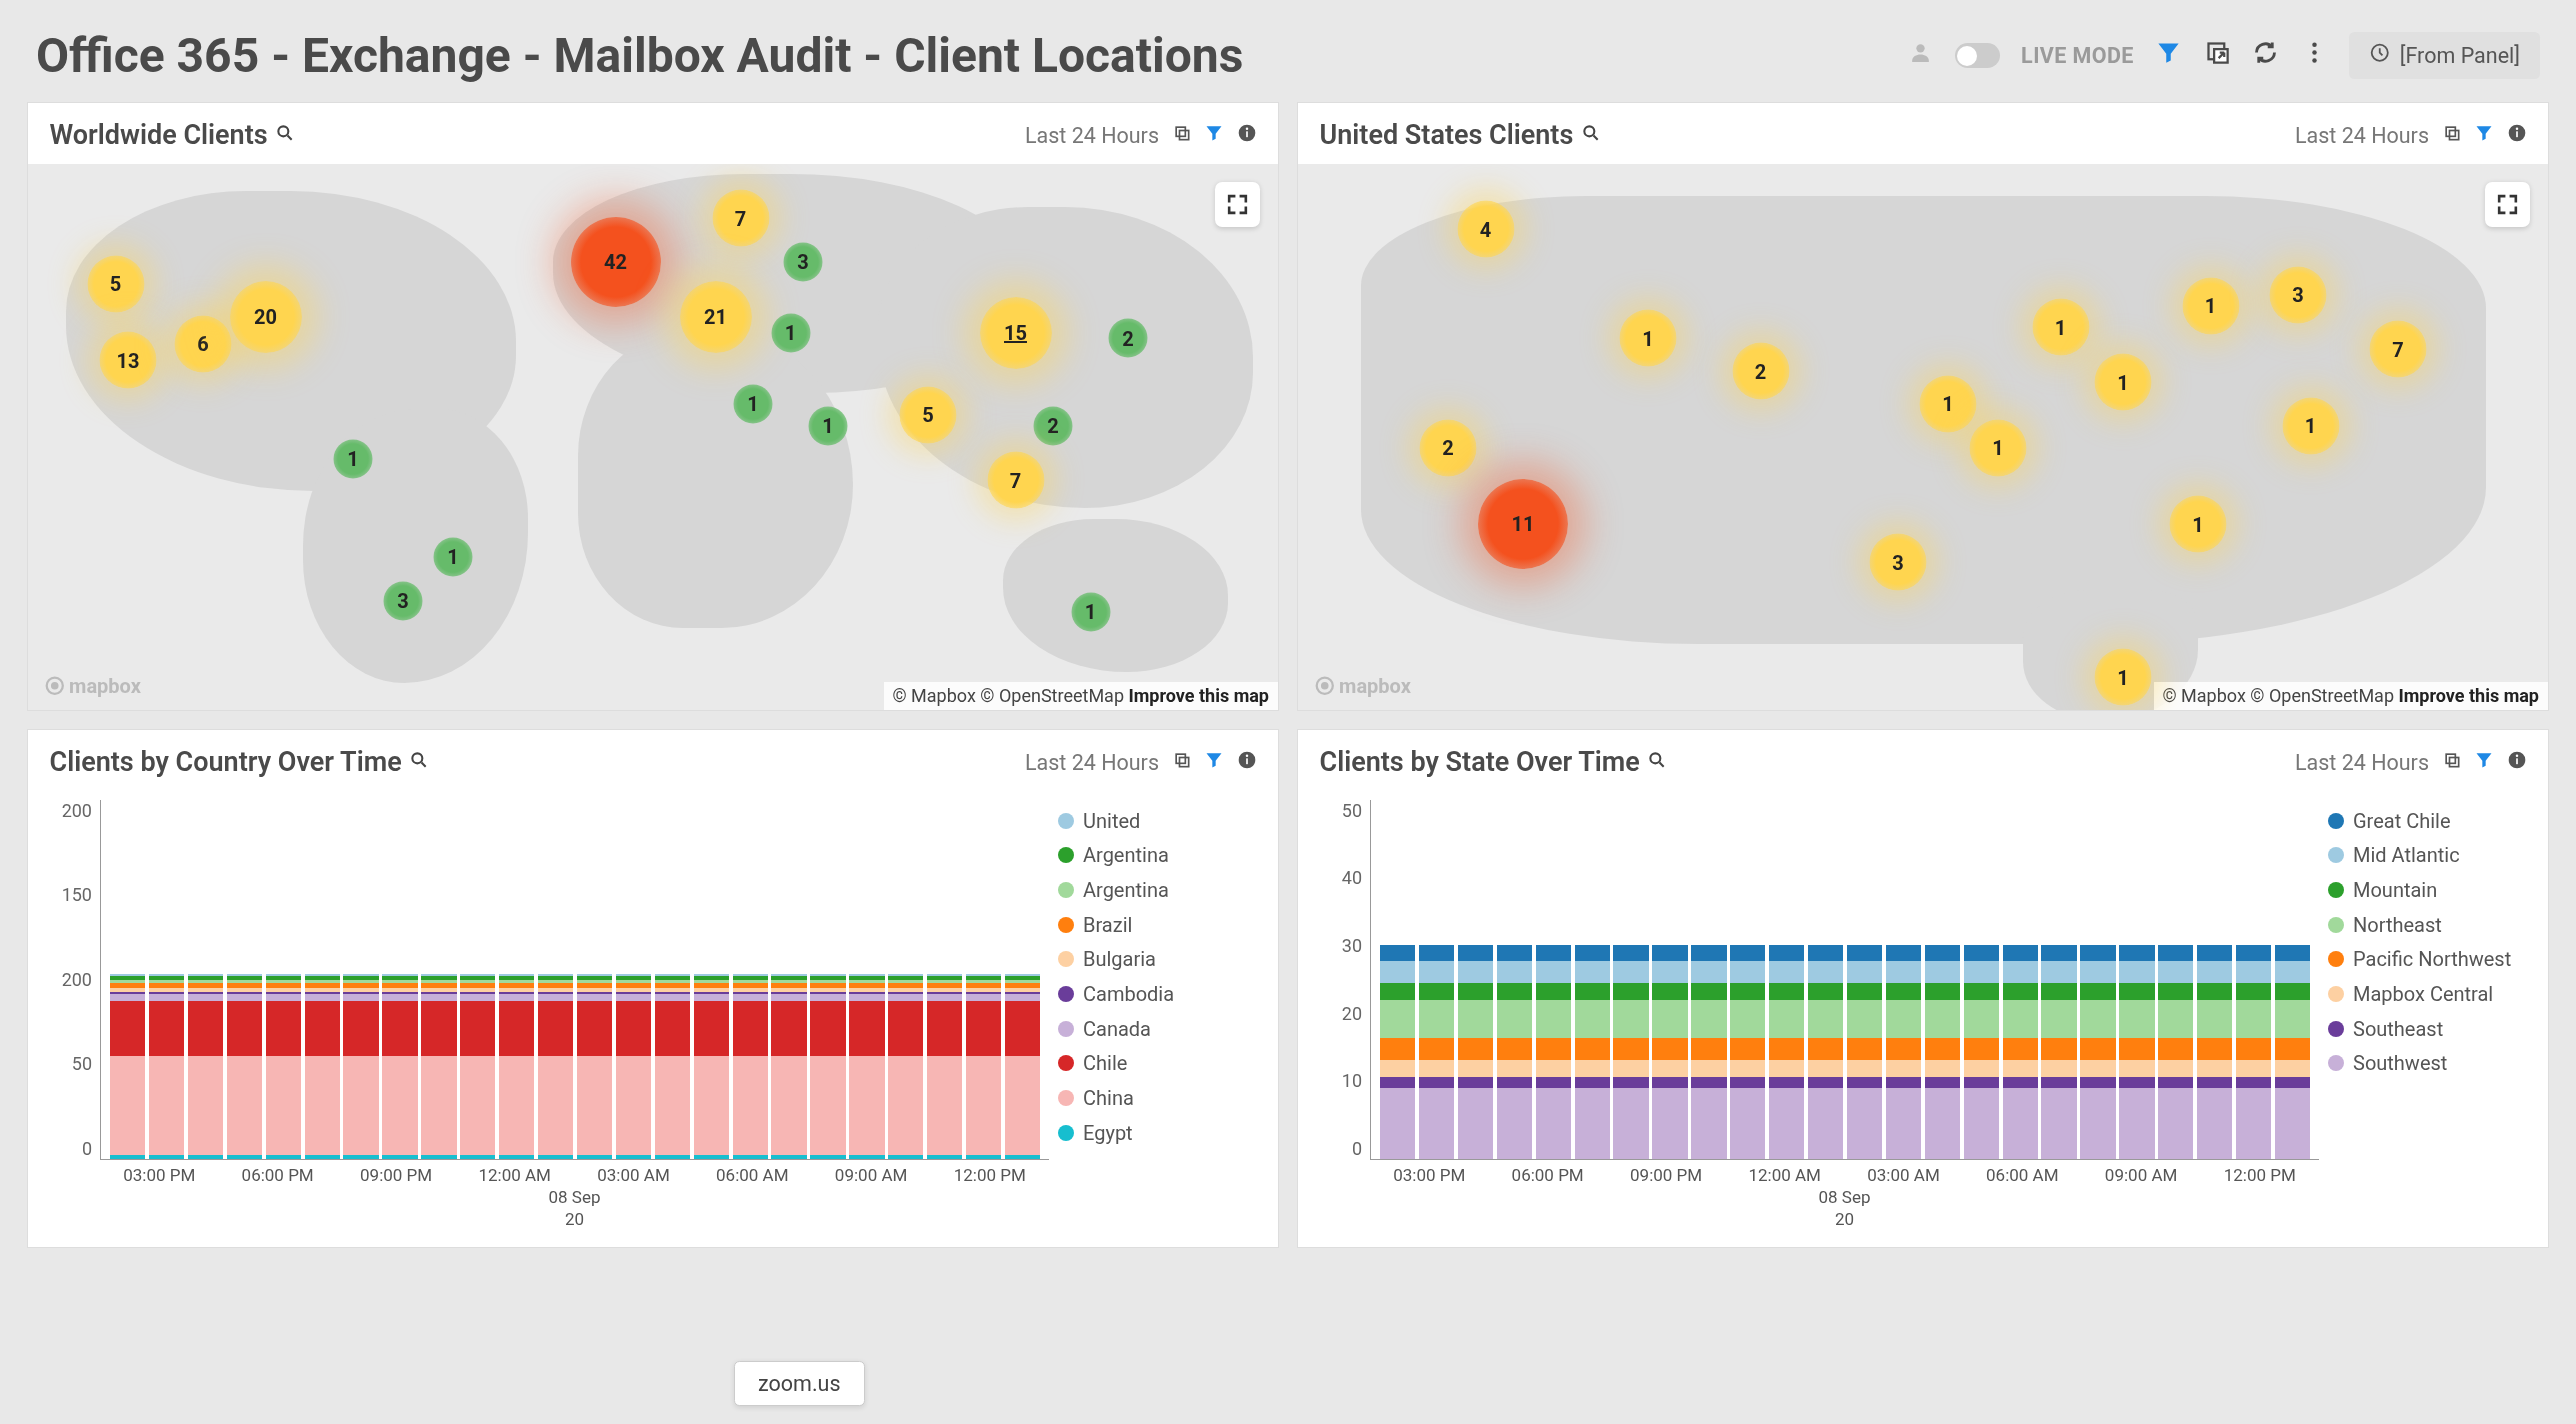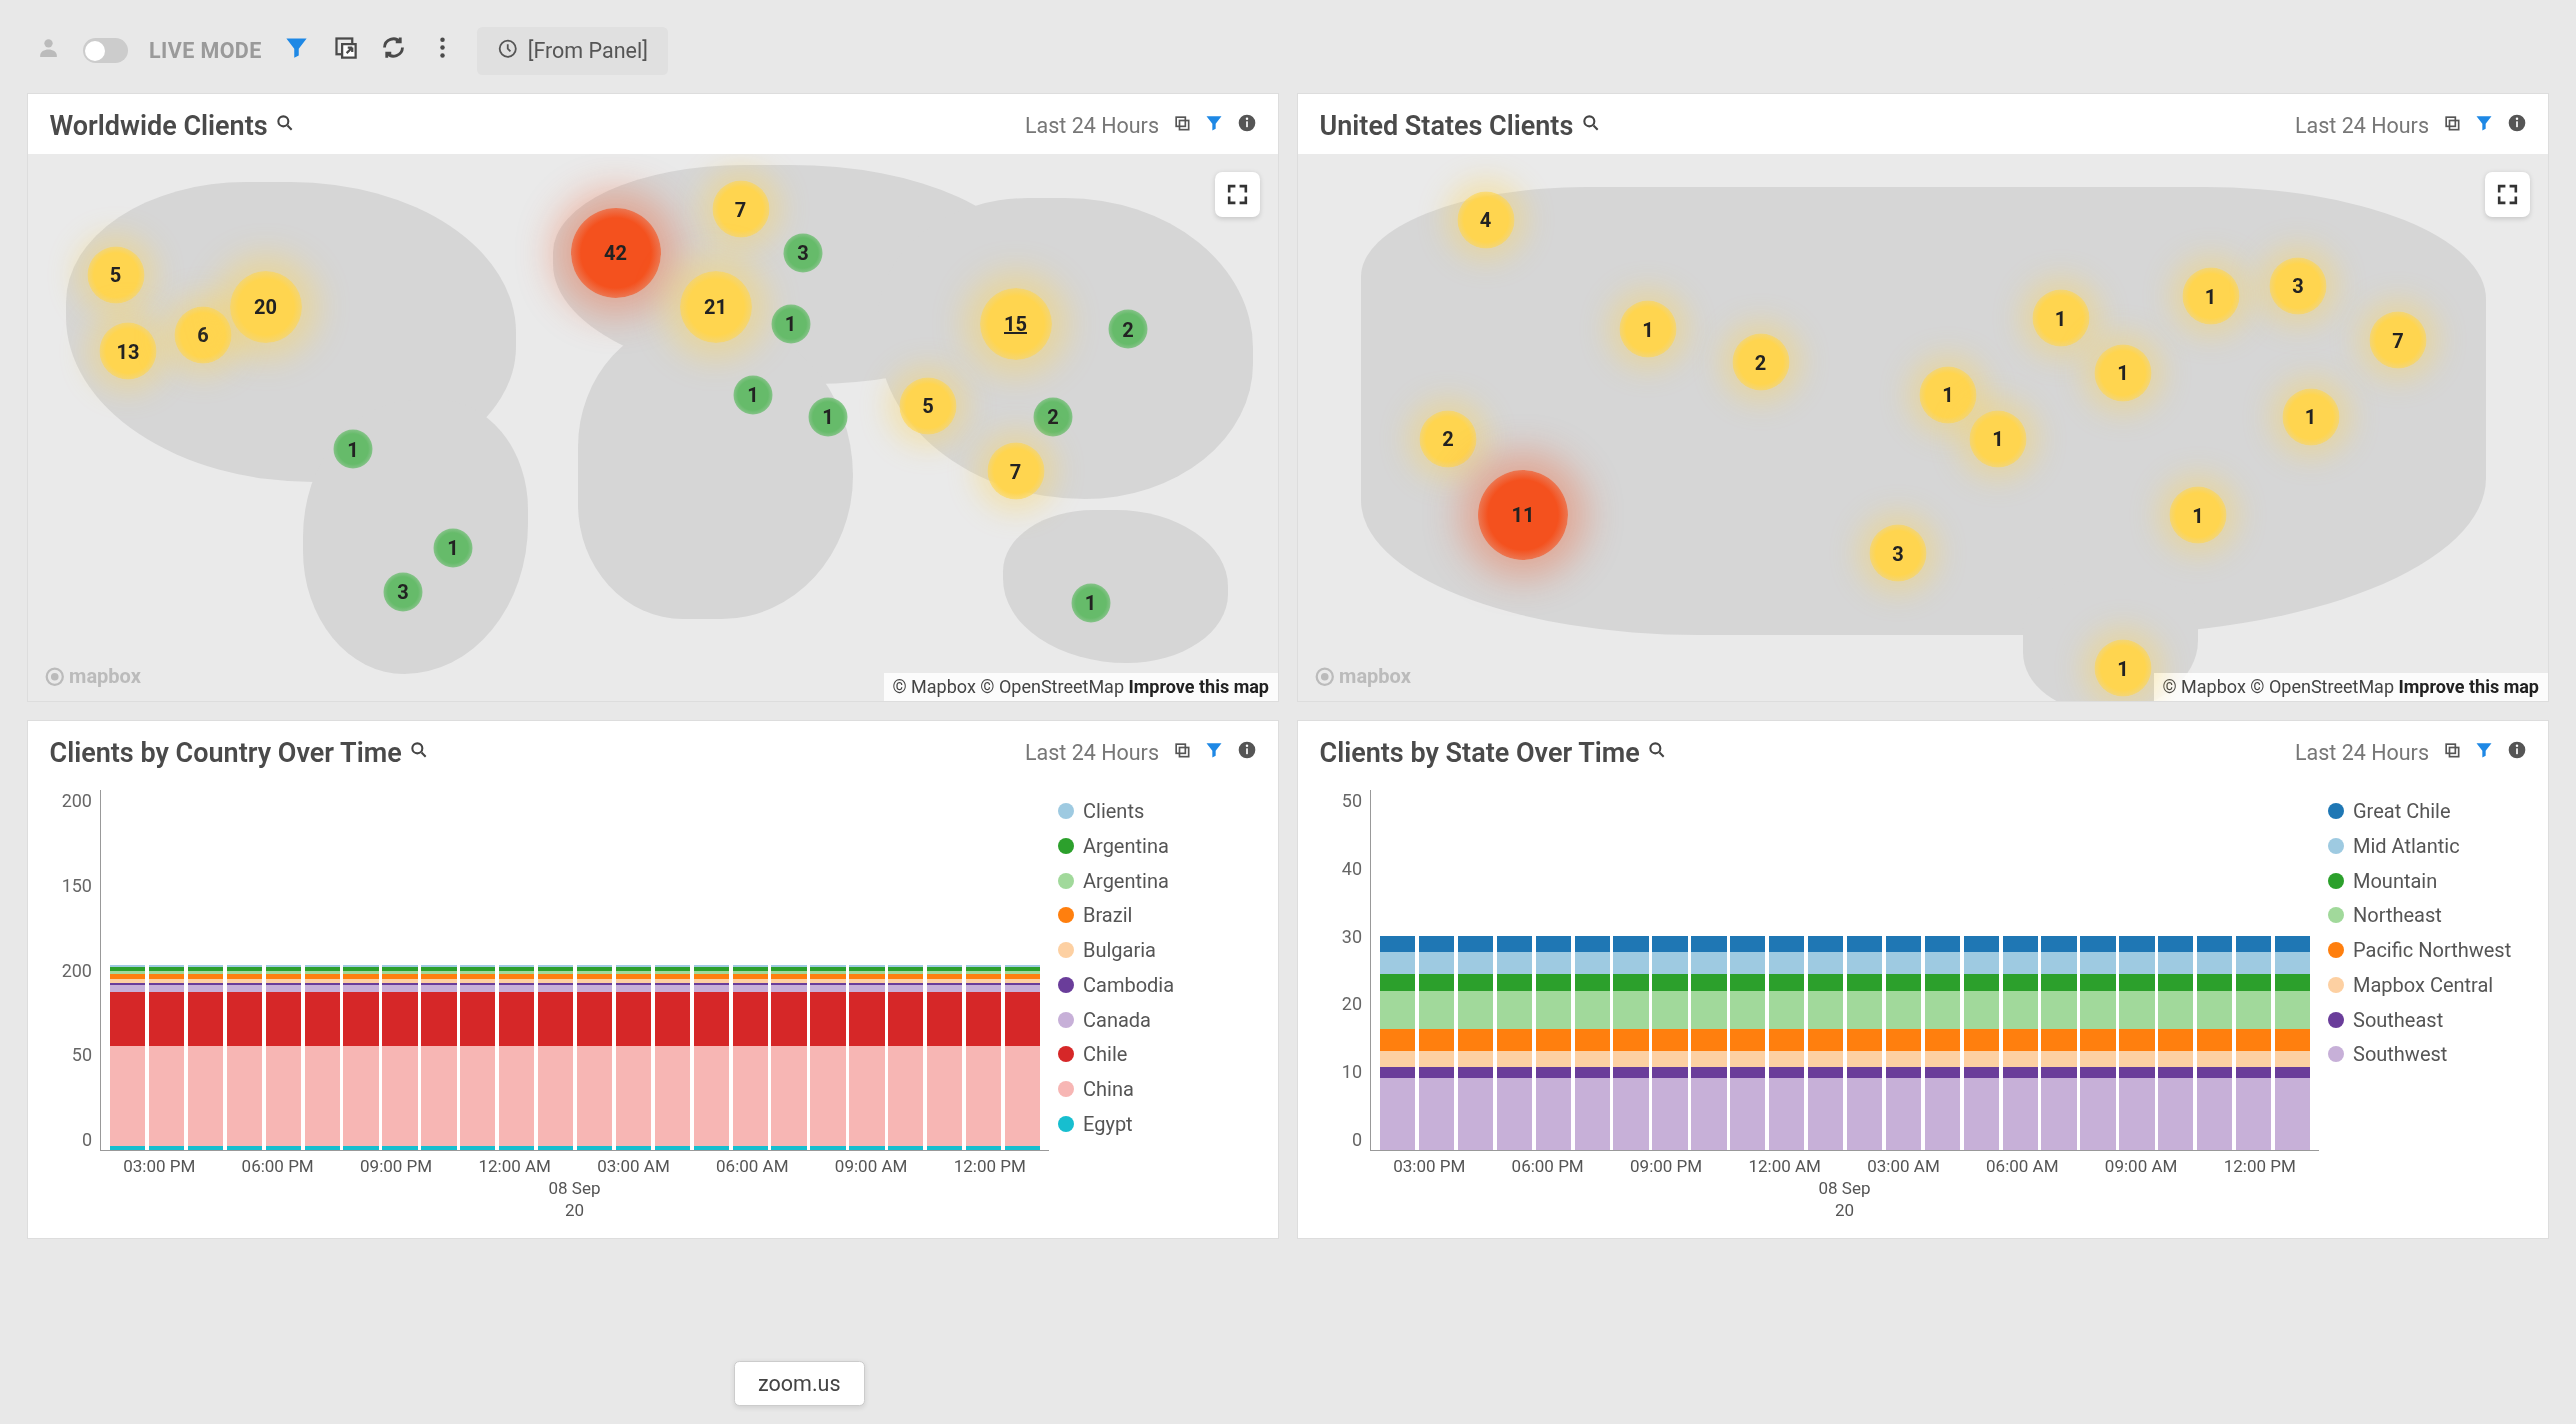--- a/index.html
+++ b/index.html
@@ -138,20 +138,21 @@
   .swatch { width: 16px; height: 16px; border-radius: 50%; flex-shrink: 0; }
   .tooltip-pill {
     position: absolute; bottom: 18px; left: 734px; background: #fff; border: 0.9px solid #ccc; border-radius: 5.4px;
     padding: 9px 23px; font-size: 21.5px; color: #444; box-shadow: 0 1.8px 5.4px rgba(0,0,0,0.1);
   }
 </style>
 </head>
 <body>
 
 <div class="topbar">
+  <div class="page-title">Office 365 - Exchange - Mailbox Audit - Client Locations</div>
   <div class="top-controls">
     <span class="user-icon-gray">
       <svg width="25" height="25" viewBox="0 0 24 24" fill="currentColor">
           <circle cx="12" cy="8" r="4"></circle>
           <path d="M4 20c0-4 4-6 8-6s8 2 8 6v1H4z"></path>
         </svg>
     </span>
     <span class="toggle-pill"></span>
     <span class="live-mode-label">LIVE MODE</span>
     <span class="top-icon blue">
@@ -668,21 +669,21 @@
             <div>06:00 AM</div>
             <div>09:00 AM</div>
             <div>12:00 PM</div>
           </div>
         <div class="x-sub">08 Sep</div>
         <div class="x-sub">20</div>
       </div>
       <div class="legend" id="country-legend">
           <div class="legend-item">
             <span class="swatch" style="background: rgb(158, 202, 225);"></span>
-            <span>Clients</span>
+            <span>United</span>
           </div>
           <div class="legend-item">
             <span class="swatch" style="background: rgb(44, 160, 44);"></span>
             <span>Argentina</span>
           </div>
           <div class="legend-item">
             <span class="swatch" style="background: rgb(161, 217, 155);"></span>
             <span>Argentina</span>
           </div>
           <div class="legend-item">

